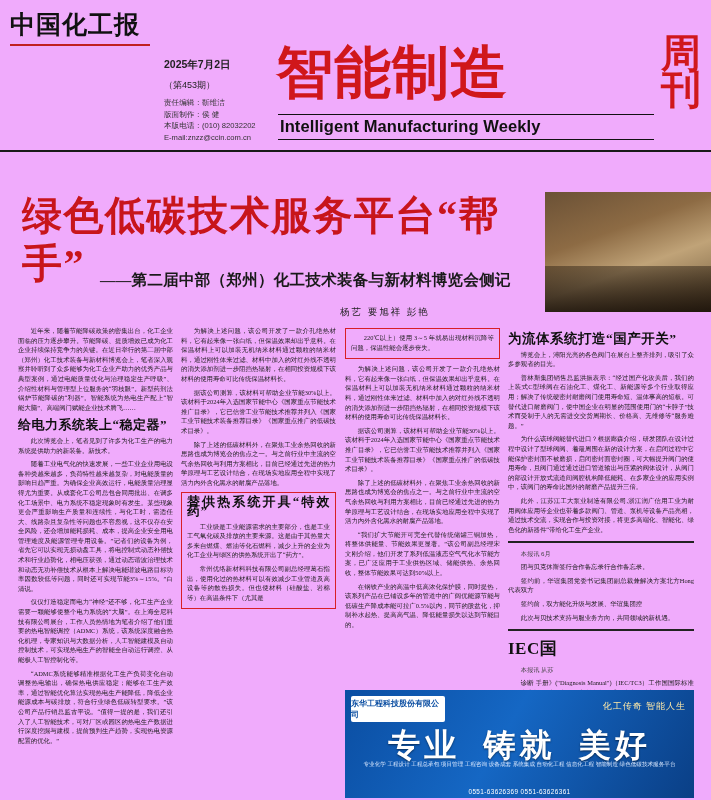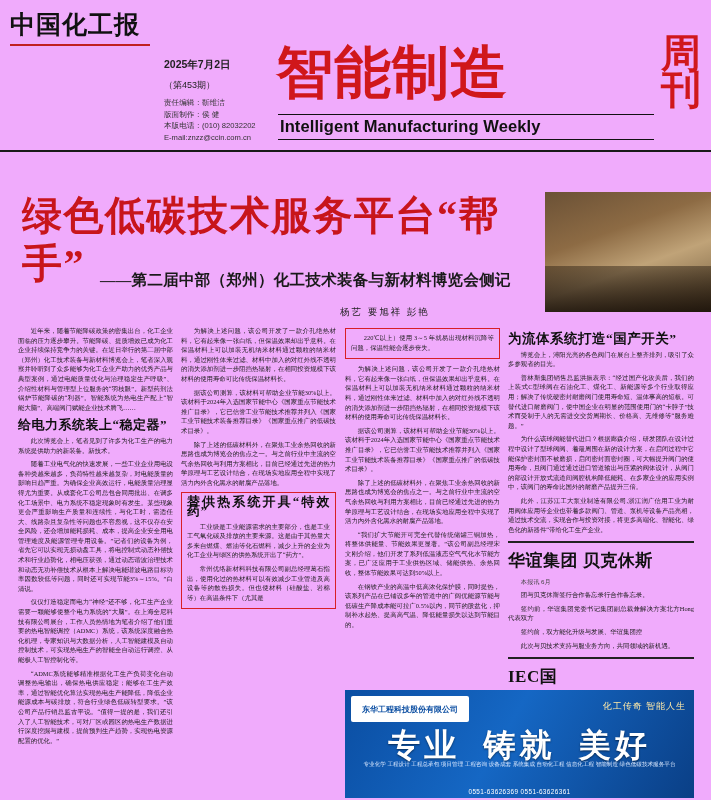--- a/index.html
+++ b/index.html
@@ -124,21 +124,21 @@
   }
   .src { font-family:"Liberation Sans",sans-serif; font-size:6.2px; color:#444; }
 
   
   .ad {
     position:absolute; left:345px; top:690px; width:349px; height:108px;
     background:linear-gradient(120deg,#0b4ea2 0%,#1567c4 45%,#0a3f86 100%);
     overflow:hidden; color:#fff;
   }
   .ad-logo {
-    position:absolute; left:6px; top:6px; width:118px; height:26px;
+    position:absolute; left:6px; top:6px; width:94px; height:26px;
     background:#fff; border-radius:2px;
     font-family:"Liberation Sans",sans-serif; font-size:8px; color:#0b4ea2;
     display:flex; align-items:center; justify-content:center; font-weight:bold;
     letter-spacing:0;
   }
   .ad-slogan-sm {
     position:absolute; right:8px; top:10px;
     font-family:"Liberation Serif",serif; font-size:9px; color:#ffe9a8;
     letter-spacing:1px;
   }
@@ -225,22 +225,20 @@
     </div>
 
     <div class="col c4">
       <div class="col4-head">为流体系统打造“国产开关”</div>
       <p>博览会上，溥阳光亮的各色阀门在展台上整齐排列，吸引了众多参观者的目光。</p>
       <p>普林斯集团销售总监洪振表示：“经过国产化攻关后，我们的上装式C型球阀在石油化工、煤化工、新能源等多个行业取得应用；解决了传统硬密封耐磨阀门使用寿命短、温体事高的短板。可替代进口耐磨阀门，使中国企业在明显的范围使用门的“卡脖子”技术而受制于人的无需进交交货周期长、价格高、无维修等“服务难题。”</p>
       <p>为什么该球阀能替代进口？根据廊森介绍，研发团队在设计过程中设计了型球阀阀、着最周围在新的设计方案，在启闭过程中它能保护密封面不被磨损，启闭密封面密封圈，可大幅提升阀门的使用寿命，且阀门通过通过进口管道输出与压紧的阀体设计，从阀门的部设计开放式流道间阀腔机构降低能耗、在多家企业的应用实例中，该阀门的寿命比国外的耐磨产品提升三倍。</p>
       <p>此外，江苏江工大泵业制造有限公司,浙江润广信用工业为耐用阀体应用等企业也带着多款阀门、管道、泵机等设备产品亮相，通过技术交流，实现合作与投资对接，将更多高端化、智能化、绿色化的新器件“带给化工生产企业。</p>
 
       <div class="divider"></div>
-      <div class="col4-bigtitle">华谊集团
-贝克休斯</div>
       <p class="src">本报讯 6月</p>
       <p>团与贝克休斯签行合作备忘录行合作备忘录。</p>
       <p>签约前，华谊集团党委书记集团副总裁兼解决方案北方Hong代表双方</p>
       <p>签约前，双方能化升级与发展、华谊集团控</p>
       <p>此次与贝技术支持与服业务方向，共同领域的新机遇。</p>
 
       <div class="divider"></div>
       <div class="col4-bigtitle">IEC国</div>
       <p class="src">本报讯 从苏</p>
       <p>诊断 手册》("Diagnosis Manual")（IEC/TC3）工作国国际标准的发布实施，对于由工研究所和多的重要意义，填补了此项领域的国际</p>

